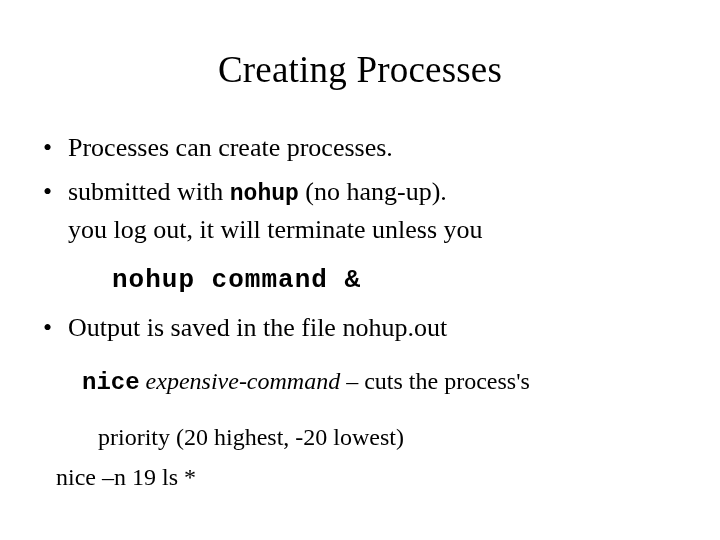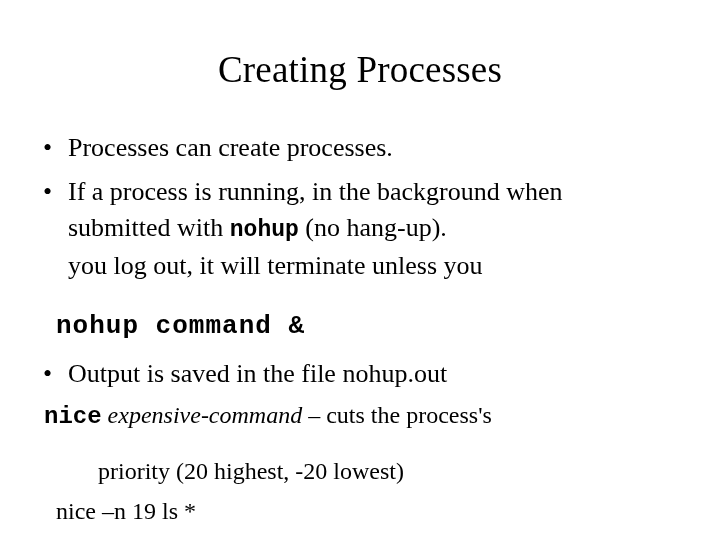--- a/index.html
+++ b/index.html
@@ -62,38 +62,38 @@
   .mono {
     font-family: "Liberation Mono", "DejaVu Sans Mono", monospace;
     font-weight: bold;
     font-size: 23px;
     letter-spacing: 0px;
   }
   .ital {
     font-style: italic;
   }
   .cmd-line {
-    padding-left: 56px;
+    padding-left: 112px;
     font-family: "Liberation Mono", "DejaVu Sans Mono", monospace;
     font-weight: bold;
     font-size: 26px;
     line-height: 36px;
     letter-spacing: 1px;
-    margin-top: 24px;
+    margin-top: 14px;
     margin-bottom: 12px;
     white-space: pre;
   }
   .sub-line {
     font-size: 24px;
     line-height: 34px;
     padding-right: 18px;
   }
   .sub-nice {
-    padding-left: 44px;
-    margin-top: 6px;
+    padding-left: 82px;
+    margin-top: 18px;
   }
   .sub-priority {
     padding-left: 98px;
     margin-top: 20px;
   }
   .sub-last {
     padding-left: 56px;
     margin-top: 6px;
   }
   .sub-nice .mono {
@@ -114,21 +114,20 @@
 
     <div class="bullet-row">
       <span class="dot">•</span>
       <span>Processes can create processes.</span>
     </div>
 
     <div class="spacer-after-bullet1"></div>
 
     <div class="bullet-row">
       <span class="dot">•</span>
-      <span>If a process is running, in the background when</span>
     </div>
 
     <div class="cont-line"><span>submitted with </span><span class="mono">nohup</span><span> (no hang-up).</span></div>
 
     <div class="cont-line">you log out, it will terminate unless you</div>
 
     <div class="cmd-line">nohup command &amp;</div>
 
     <div class="bullet-row">
       <span class="dot">•</span>

